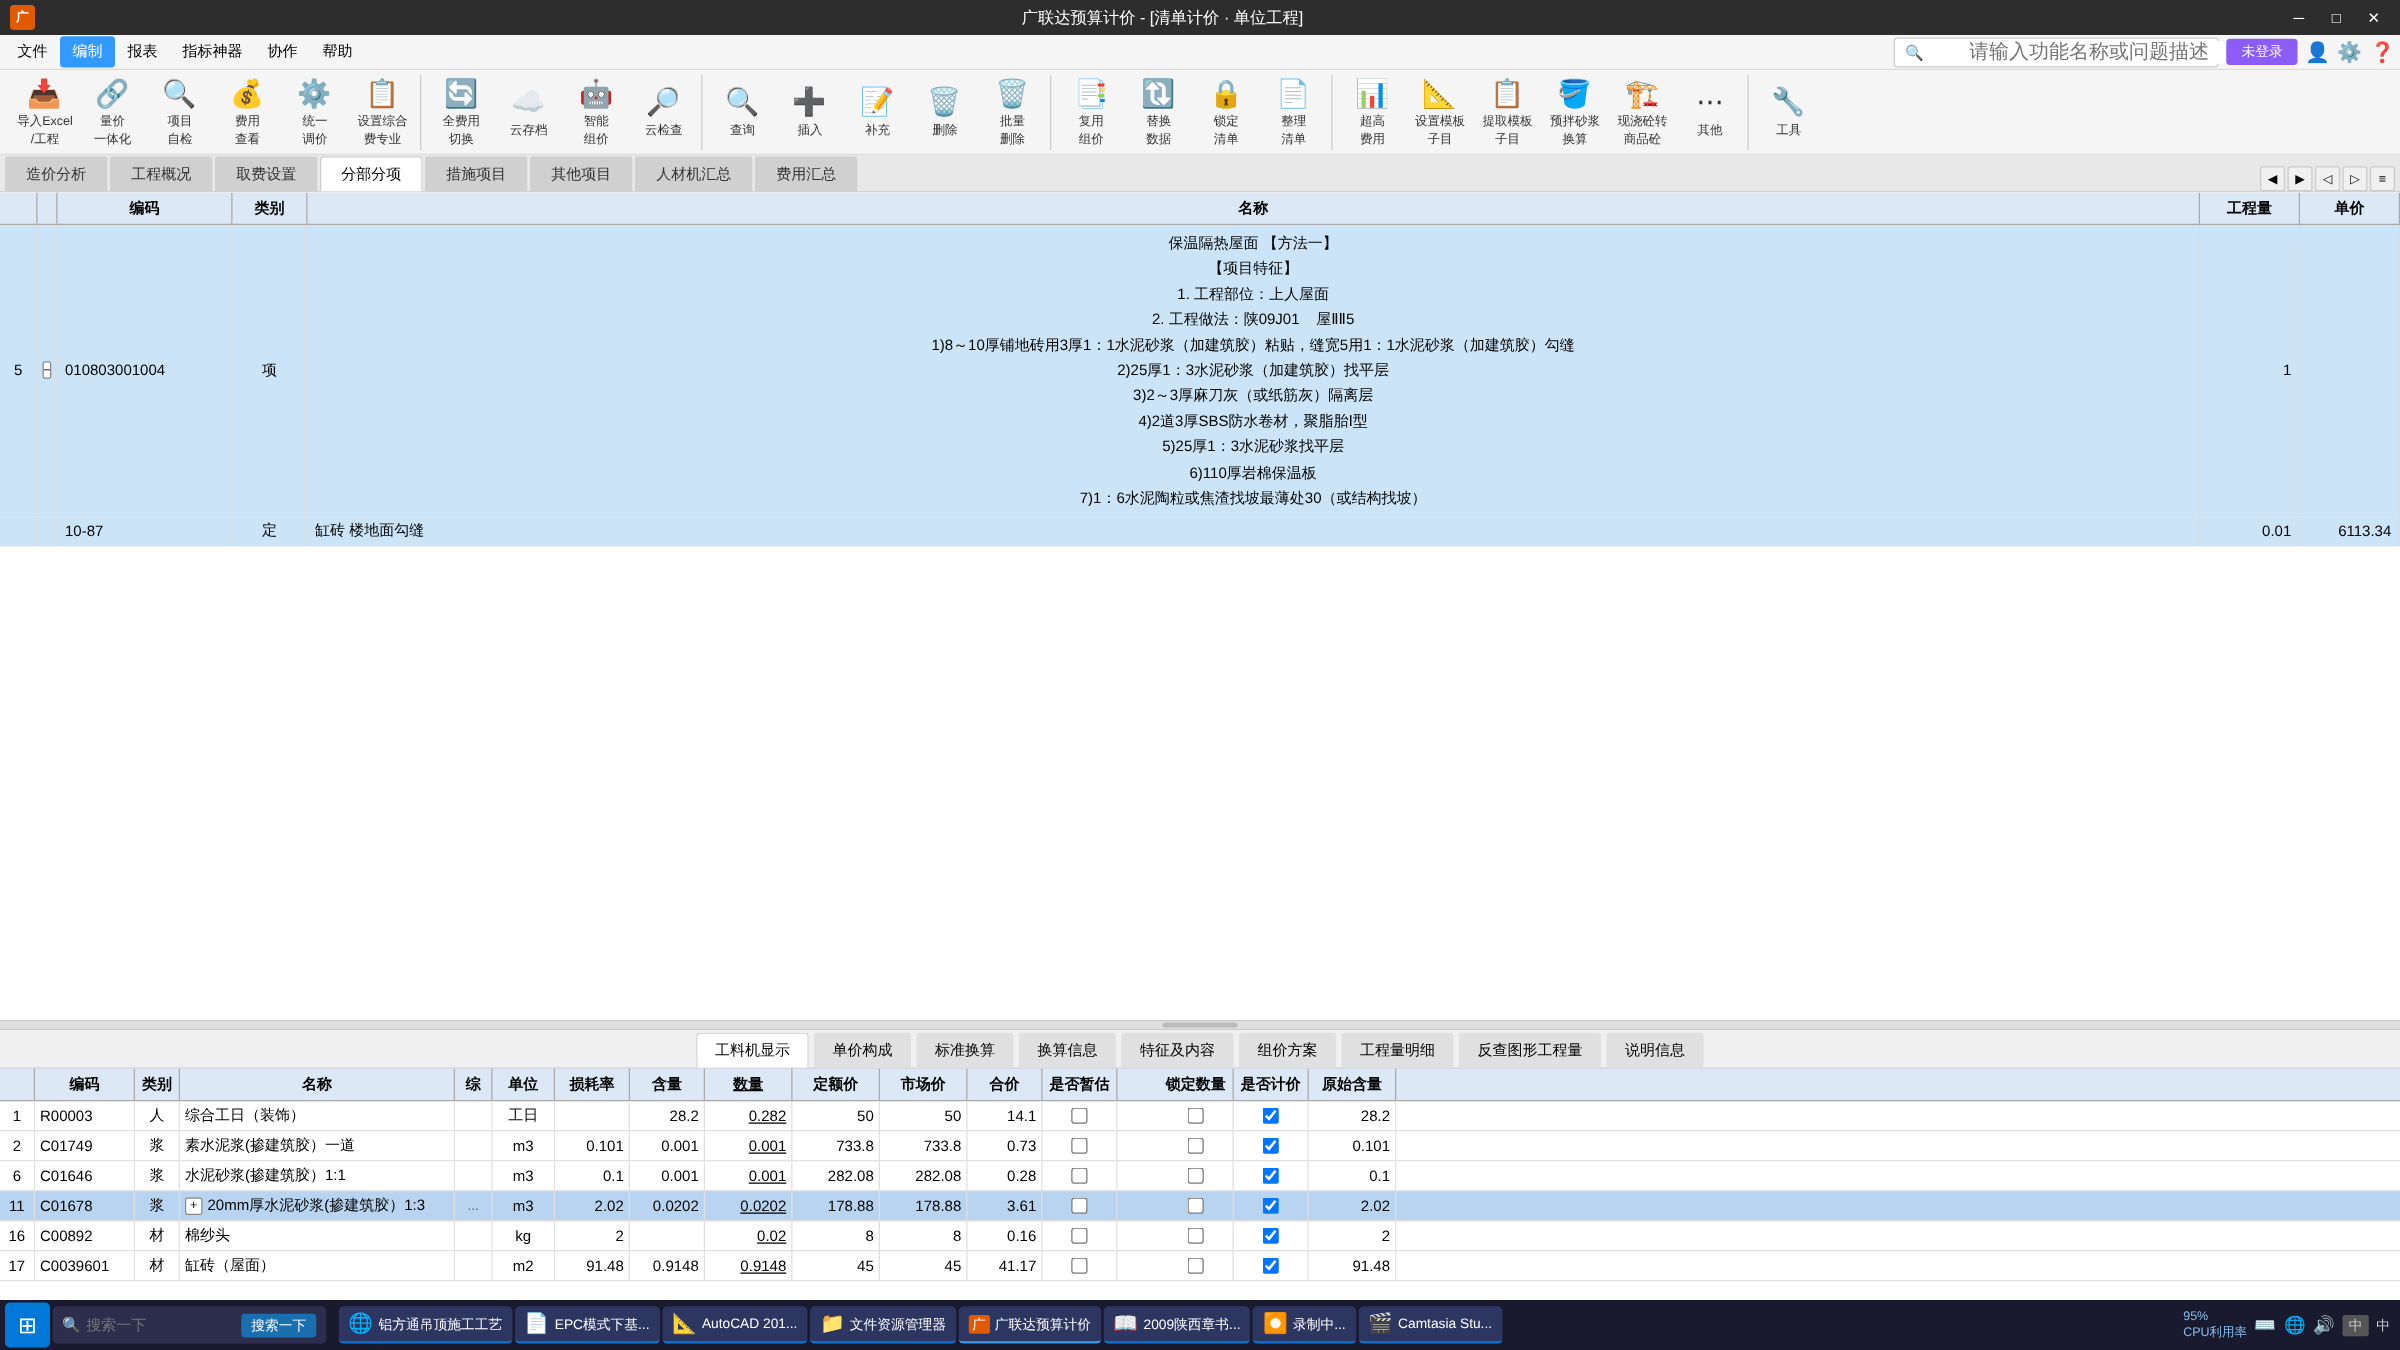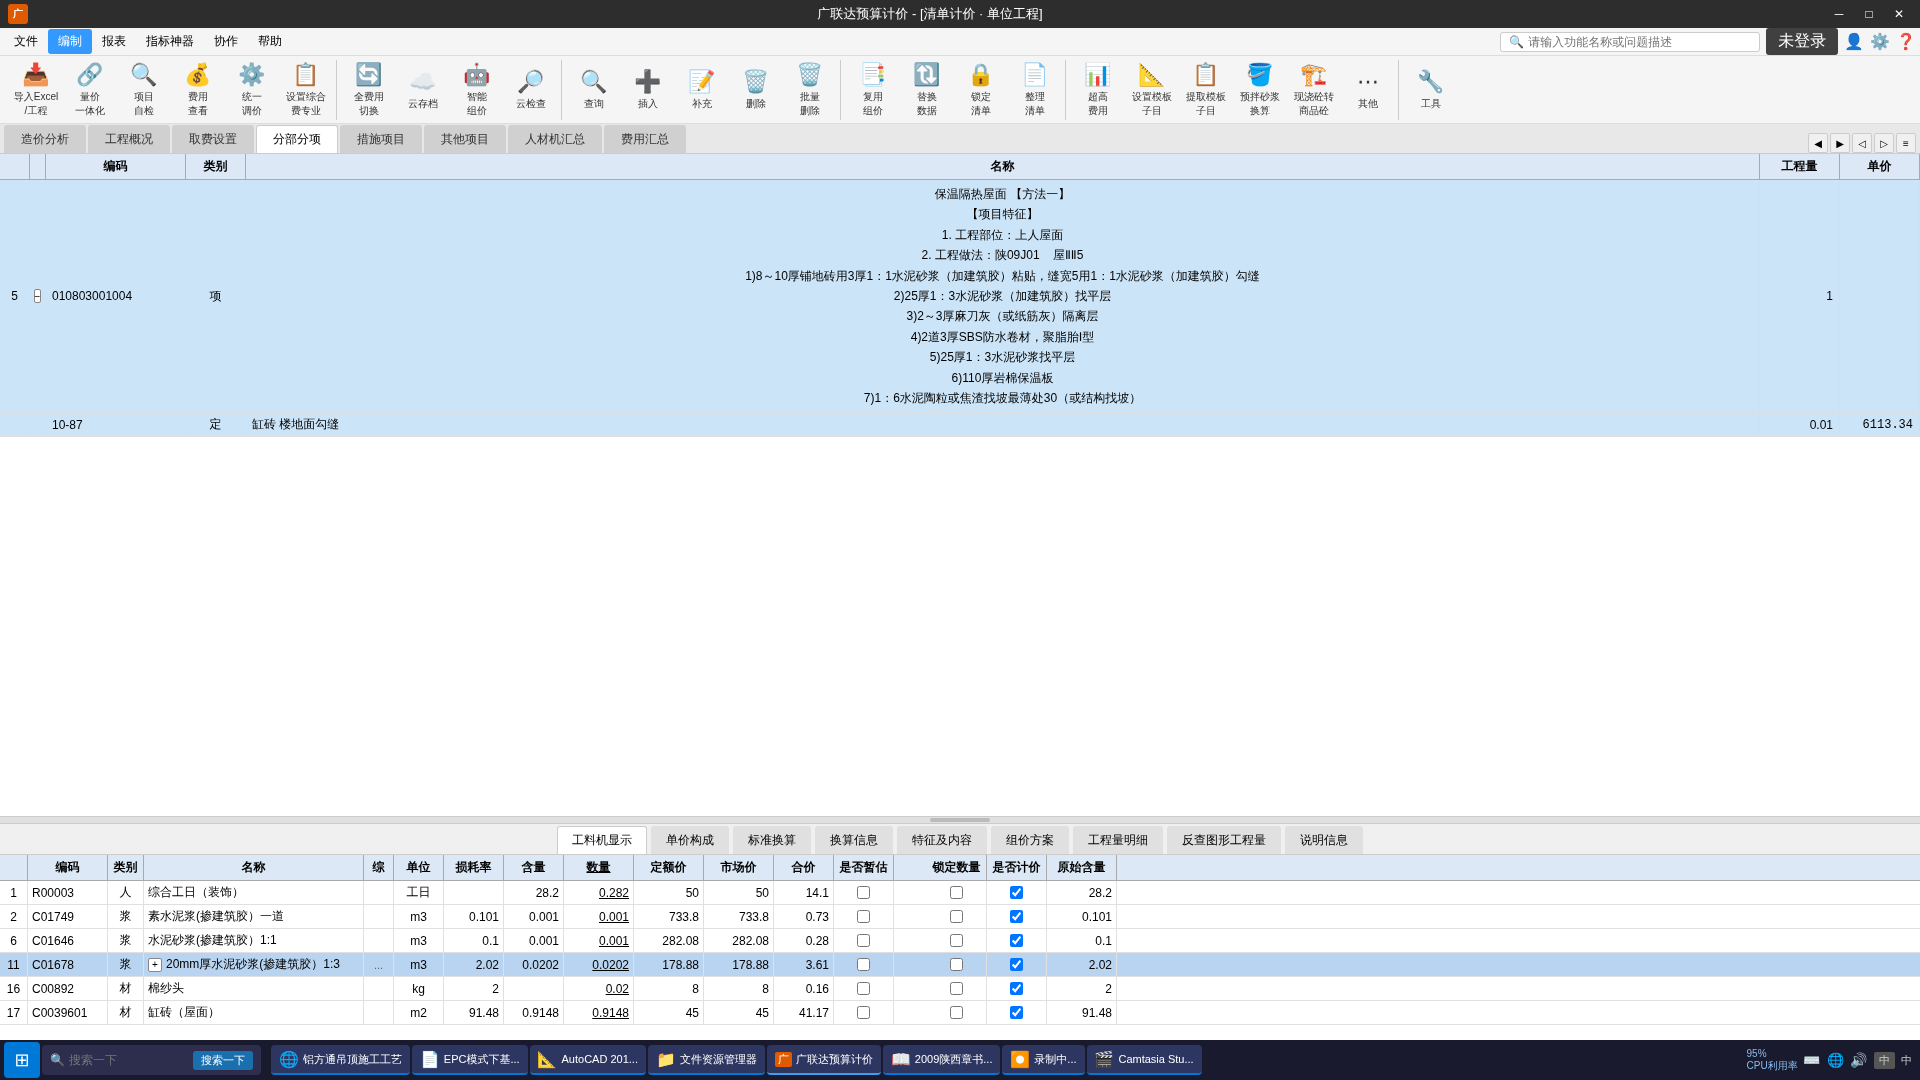--- a/index.html
+++ b/index.html
@@ -133,23 +133,23 @@
 <div id="menubar">
   <div class="menu-item">文件</div>
   <div class="menu-item active">编制</div>
   <div class="menu-item">报表</div>
   <div class="menu-item">指标神器</div>
   <div class="menu-item">协作</div>
   <div class="menu-item">帮助</div>
   <div style="margin-left:auto;display:flex;align-items:center;gap:6px;">
     <div style="display:flex;align-items:center;background:#fff;border:1px solid #ccc;border-radius:3px;padding:2px 8px;width:260px;">
       <span style="color:#999;margin-right:4px;">🔍</span>
-      <input type="text" placeholder="请输入功能名称或问题描述" style="border: none; outline: none; font-size: 12px; width: 220px; color: rgb(153, 153, 153);">
-    </div>
-    <button style="padding:3px 12px;background:#404040;color:#fff;border:none;border-radius:3px;cursor:pointer;font-size:16px;">未登录</button>
+      <input type="text" placeholder="请输入功能名称或问题描述" style="border: none; outline: none; font-size: 16px; width: 220px; color: rgb(153, 153, 153); margin-left: 32px;">
+    </div>
+    <button style="padding:3px 12px;background:#8b5cf6;color:#fff;border:none;border-radius:3px;cursor:pointer;font-size:11px;">未登录</button>
     <span style="font-size:16px;cursor:pointer;">👤</span>
     <span style="font-size:16px;cursor:pointer;">⚙️</span>
     <span style="font-size:16px;cursor:pointer;">❓</span>
   </div>
 </div>
 
 <div id="toolbar">
   <div class="toolbar-group">
     <div class="tool-btn">
         <span class="icon">📥</span>
@@ -325,21 +325,21 @@
       <div class="cell col-unit"></div>
     </div>
 
     <div class="data-row selected">
       <div class="cell col-num"></div>
       <div class="cell col-expand"></div>
       <div class="cell col-code">10-87</div>
       <div class="cell col-type">定</div>
       <div class="cell col-name">缸砖  楼地面勾缝</div>
       <div class="cell col-qty" style="justify-content:flex-end;">0.01</div>
-      <div class="cell col-unit" style="justify-content:flex-end;font-family:Liberation Mono, monospace;">6113.34</div>
+      <div class="cell col-unit" style="justify-content:flex-end;">6113.34</div>
     </div>
   </div>
 
   <div class="splitter">
     <div class="splitter-handle"></div>
   </div>
 
   <div id="lower-area">
 
     <div class="lower-tabs">

